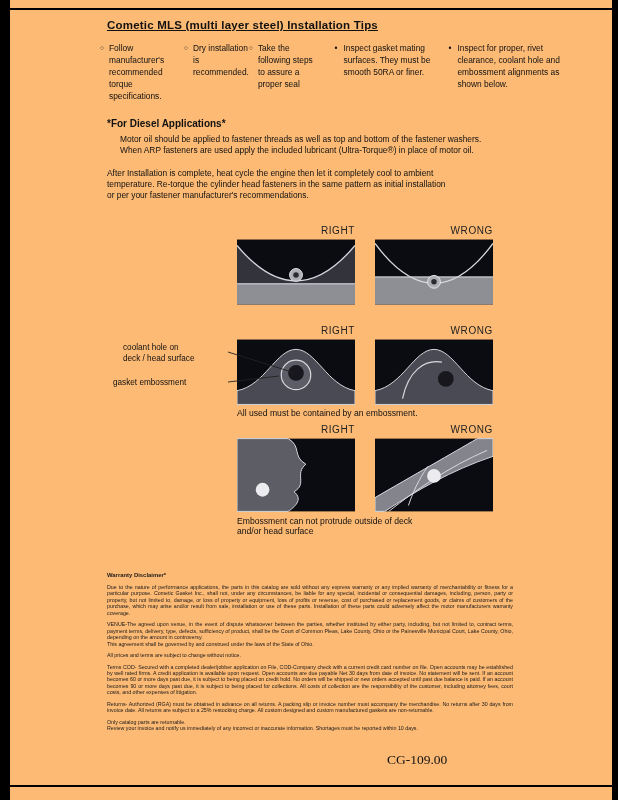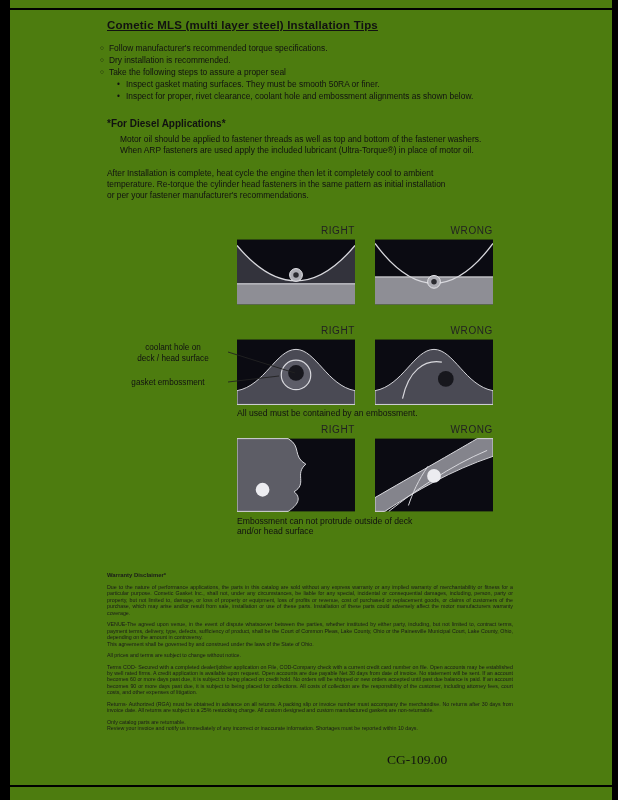--- a/index.html
+++ b/index.html
@@ -1,50 +1,50 @@
 <!DOCTYPE html>
 <html><head>
 <meta charset="utf-8">
 <style>
   * { margin:0; padding:0; box-sizing:border-box; }
   html,body { background:#e8e8e8; }
   body { font-family:"Liberation Sans", sans-serif; }
   .page {
     position:relative; width:618px; height:800px;
-    background:#4d7c0f; overflow:hidden; margin:0 auto;
+    background:#fdba74; overflow:hidden; margin:0 auto;
     color:#111;
   }
   .abs { position:absolute; }
   .preline { white-space:pre-line; }
 
   
   .frame { background:#000; position:absolute; }
   .frame-left  { left:0; top:0; width:10px; height:800px; }
   .frame-right { left:612px; top:0; width:6px; height:800px; }
   .frame-top   { left:0; top:8px; width:618px; height:2px; }
   .frame-bottom{ left:0; top:785px; width:618px; height:2px; }
 
   .t-title { font-size:11.5px; font-weight:bold; text-decoration:underline; letter-spacing:0.2px; }
   .t-head  { font-size:10px;  font-weight:bold; }
   .t-body  { font-size:8.4px; line-height:1.3; color:#111; }
   .t-note  { font-size:8.4px; color:#111; }
   .t-caption { font-size:8.6px; color:#111; }
   .t-label { font-size:10px; color:#222; letter-spacing:0.6px; text-align:right; width:118px; }
 
-  .tips { display:flex; flex-direction:column; }
+  .tips { display:flex; }
   .tip { display:flex; font-size:8.4px; line-height:12px; color:#111; }
   .tip.l2 { padding-left:17px; }
   .tip .mk { width:9px; flex:0 0 9px; text-align:left; }
   .tip .mk1 { font-size:6.5px; line-height:12px; }
   .tip .mk2 { font-size:8.4px; }
 
   .dbox { width:118px; height:66px; display:block; }
   .dbox3 { width:118px; height:74px; display:block; }
 
-  .ann { font-size:8.2px; line-height:1.35; color:#111; text-align:center; }
+  .ann { font-size:8.2px; line-height:1.35; color:#111; text-align:left; }
 
   .fineprint { width:406px; color:#1a1a1a; }
   .fineprint h4 { font-size:5.9px; font-weight:bold; margin-bottom:6px; }
   .fineprint p { font-size:5.3px; line-height:1.22; margin-bottom:5px; text-align:justify; white-space:pre-line; }
 
   .pagenum { font-family:"Liberation Serif", serif; font-size:13.5px; color:#111; }
 </style>
 </head>
 <body>
 

